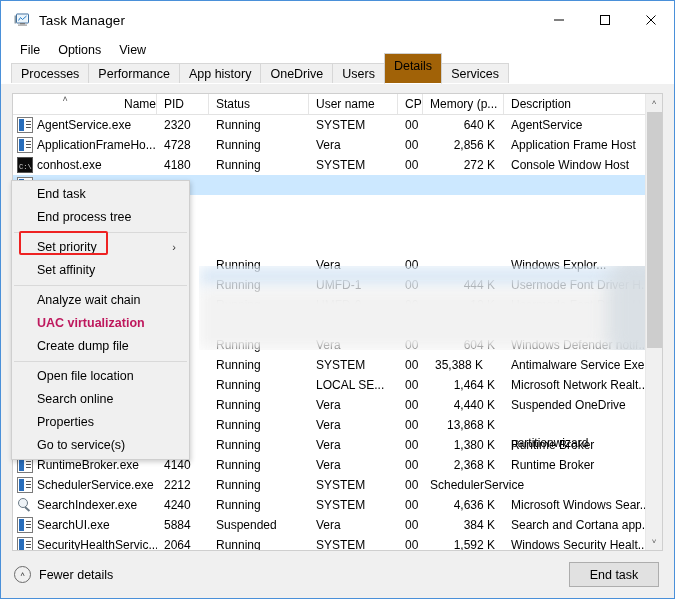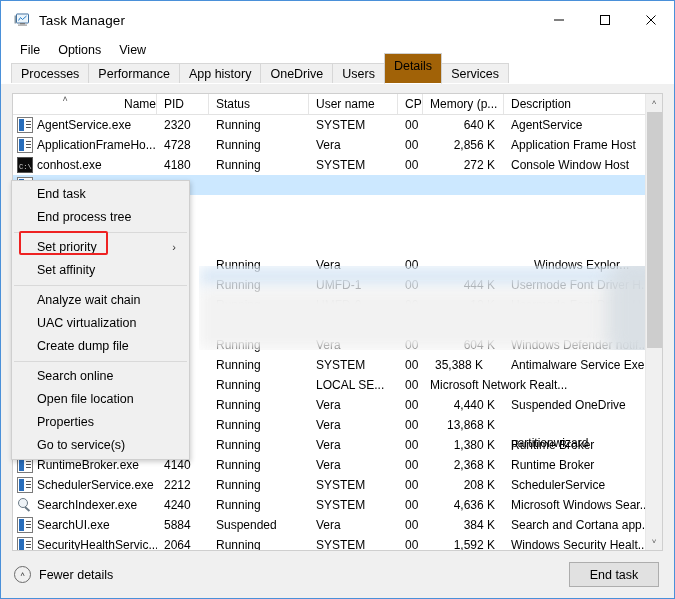--- a/index.html
+++ b/index.html
@@ -221,21 +221,21 @@
     box-shadow: 1px 2px 5px rgba(0,0,0,.20);
     z-index: 40;
   }
   .mi {
     height: 23px; line-height: 23px;
     font-size: 12.5px; color: #000;
     padding-left: 25px;
     position: relative;
     white-space: nowrap;
   }
-  .mi.disabled { color: #000000; }
+  .mi.disabled { color: #be185d; font-weight: bold; }
   .mi .sub {
     position: absolute; right: 13px; top: 0;
     font-size: 11px; color: #333;
   }
   .msep {
     height: 1px; background: #d9d9d9;
     margin: 3px 2px 3px 2px;
   }
   .hl-box {
     position: absolute;
@@ -427,21 +427,21 @@
         <div class="row">
           <div class="cell name" style="width: 144px;">
             <span class="pic ic-app"></span>
             <span class="nm"></span>
           </div>
           <div class="cell" style="width: 52px;"></div>
           <div class="cell" style="width: 100px;">Running</div>
           <div class="cell" style="width: 89px;">Vera</div>
           <div class="cell" style="width: 25px;">00</div>
           <div class="cell r" style="width: 81px;"></div>
-          <div class="cell" style="width: 144px; margin-left: 23px;">Windows Explor...</div>
+          <div class="cell" style="width: 144px;">Windows Explor...</div>
         </div>
         <div class="row">
           <div class="cell name" style="width: 144px;">
             <span class="pic ic-app"></span>
             <span class="nm"></span>
           </div>
           <div class="cell" style="width: 52px;"></div>
           <div class="cell" style="width: 100px;">Running</div>
           <div class="cell" style="width: 89px;">UMFD-1</div>
           <div class="cell" style="width: 25px;">00</div>
@@ -498,20 +498,21 @@
         </div>
         <div class="row">
           <div class="cell name" style="width: 144px;">
             <span class="pic ic-app"></span>
             <span class="nm"></span>
           </div>
           <div class="cell" style="width: 52px;"></div>
           <div class="cell" style="width: 100px;">Running</div>
           <div class="cell" style="width: 89px;">LOCAL SE...</div>
           <div class="cell" style="width: 25px;">00</div>
+          <div class="cell r" style="width: 81px;">1,464 K</div>
           <div class="cell" style="width: 144px;">Microsoft Network Realt...</div>
         </div>
         <div class="row">
           <div class="cell name" style="width: 144px;">
             <span class="pic ic-app"></span>
             <span class="nm"></span>
           </div>
           <div class="cell" style="width: 52px;"></div>
           <div class="cell" style="width: 100px;">Running</div>
           <div class="cell" style="width: 89px;">Vera</div>
@@ -557,21 +558,20 @@
         </div>
         <div class="row">
           <div class="cell name" style="width: 144px;">
             <span class="pic ic-app"></span>
             <span class="nm">SchedulerService.exe</span>
           </div>
           <div class="cell" style="width: 52px;">2212</div>
           <div class="cell" style="width: 100px;">Running</div>
           <div class="cell" style="width: 89px;">SYSTEM</div>
           <div class="cell" style="width: 25px;">00</div>
-          <div class="cell r" style="width: 81px;">208 K</div>
           <div class="cell" style="width: 144px;">SchedulerService</div>
         </div>
         <div class="row">
           <div class="cell name" style="width: 144px;">
             <span class="pic ic-srch"></span>
             <span class="nm">SearchIndexer.exe</span>
           </div>
           <div class="cell" style="width: 52px;">4240</div>
           <div class="cell" style="width: 100px;">Running</div>
           <div class="cell" style="width: 89px;">SYSTEM</div>
@@ -622,22 +622,22 @@
       <div class="mi"><span>End task</span></div>
       <div class="mi"><span>End process tree</span></div>
       <div class="msep"></div>
       <div class="mi"><span>Set priority</span><span class="sub">›</span></div>
       <div class="mi"><span>Set affinity</span></div>
       <div class="msep"></div>
       <div class="mi"><span>Analyze wait chain</span></div>
       <div class="mi disabled"><span>UAC virtualization</span></div>
       <div class="mi"><span>Create dump file</span></div>
       <div class="msep"></div>
+      <div class="mi"><span>Open file location</span></div>
       <div class="mi"><span>Search online</span></div>
-      <div class="mi"><span>Open file location</span></div>
       <div class="mi"><span>Properties</span></div>
       <div class="mi"><span>Go to service(s)</span></div>
     </div>
   <div class="hl-box"></div>
 
   <div class="bottombar">
     <div class="fewer">
       <div class="circ-ico">˄</div>
       <div class="fewer-lbl">Fewer details</div>
     </div>

